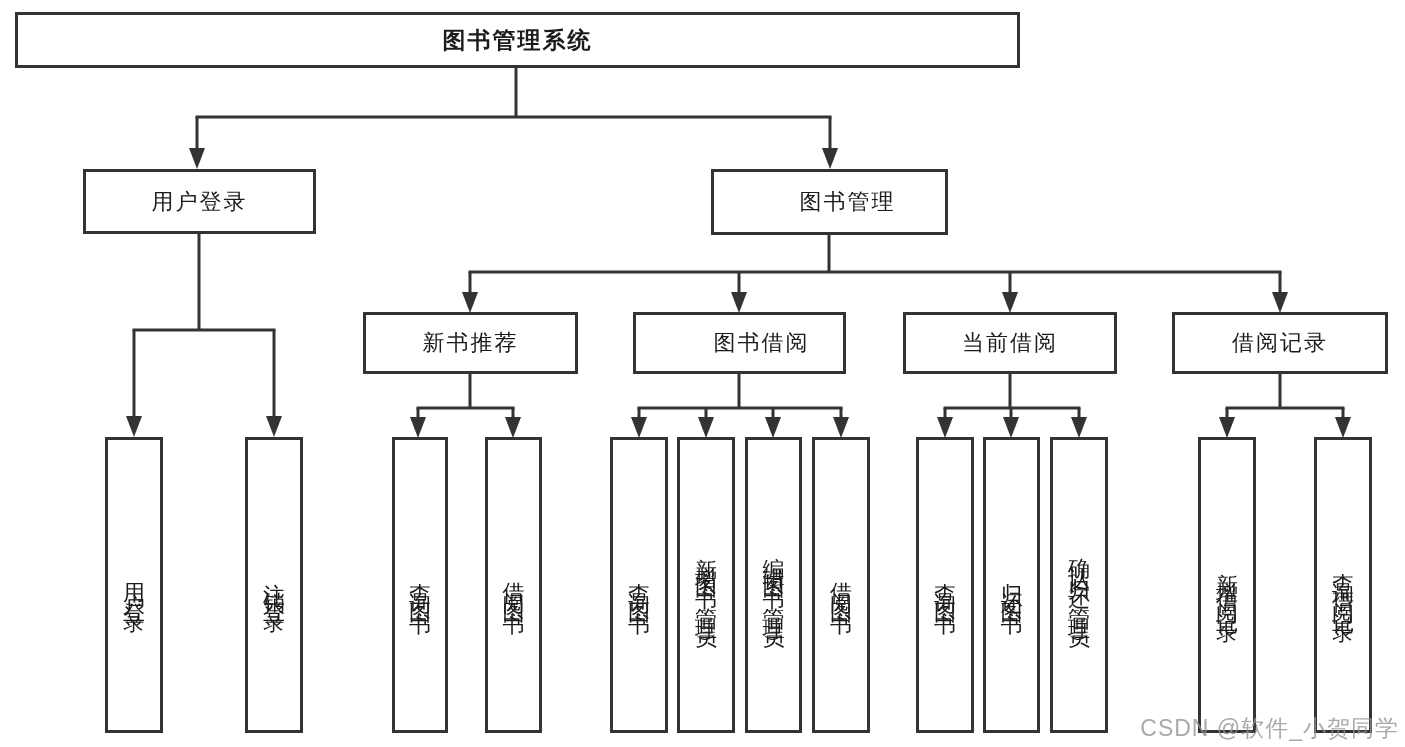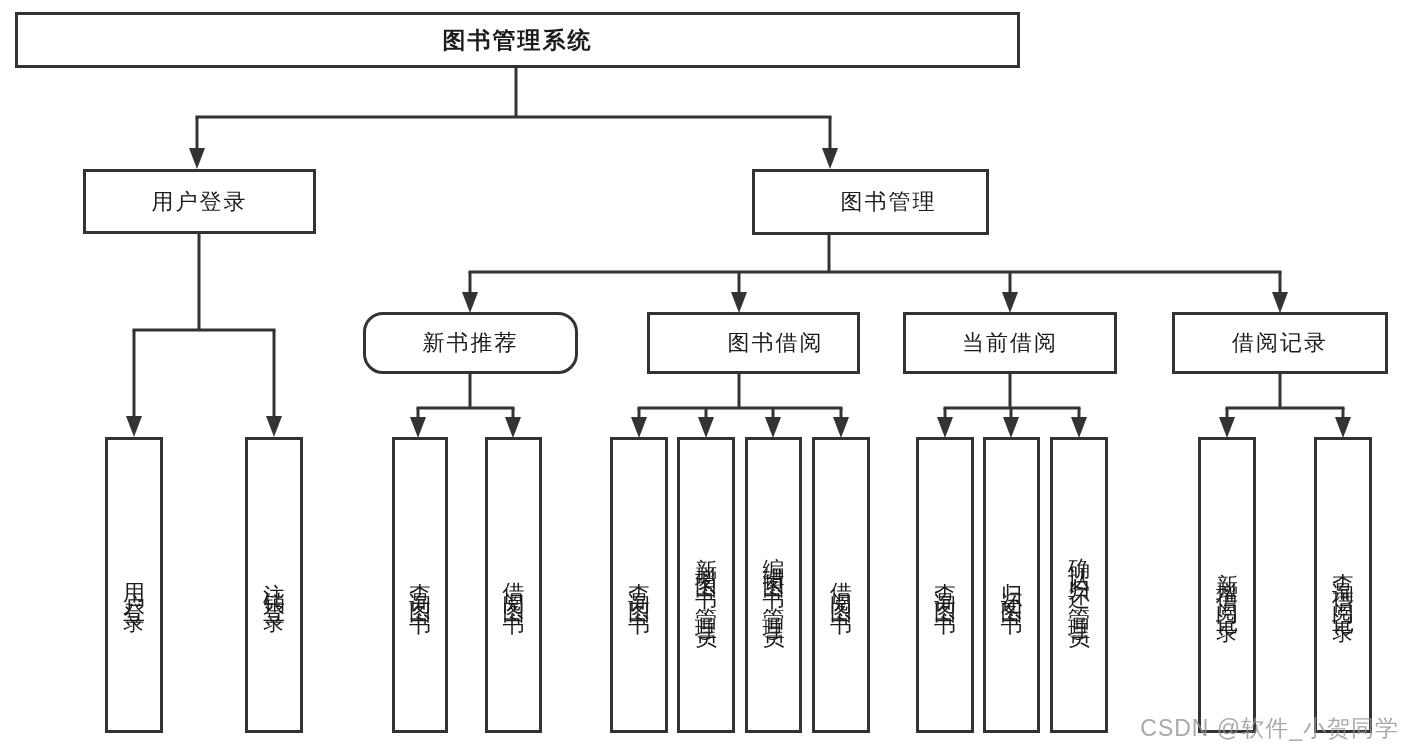--- a/index.html
+++ b/index.html
@@ -106,28 +106,28 @@
     </g>
   </svg>
 
   <div class="node root" style="left:15px;top:12px;width:1005px;height:56px;">
     <span>图书管理系统</span>
   </div>
 
   <div class="node" style="left:83px;top:169px;width:233px;height:65px;">
     <span>用户登录</span>
   </div>
-  <div class="node" style="left:752px;top:169px;width:237px;height:66px;padding-left:36px;">
+  <div class="node" style="left:711px;top:169px;width:237px;height:66px;padding-left:36px;">
     <span>图书管理</span>
   </div>
 
-  <div class="node" style="left:363px;top:312px;width:215px;height:62px;border-radius:20px;">
+  <div class="node" style="left:363px;top:312px;width:215px;height:62px;">
     <span>新书推荐</span>
   </div>
-  <div class="node" style="left:647px;top:312px;width:213px;height:62px;padding-left:44px;">
+  <div class="node" style="left:633px;top:312px;width:213px;height:62px;padding-left:44px;">
     <span>图书借阅</span>
   </div>
   <div class="node" style="left:1172px;top:312px;width:216px;height:62px;">
     <span>借阅记录</span>
   </div>
   <div class="node" style="left:903px;top:312px;width:214px;height:62px;">
     <span>当前借阅</span>
   </div>
 
   <div class="node leaf" style="left:105px;top:437px;width:58px;height:296px;">

